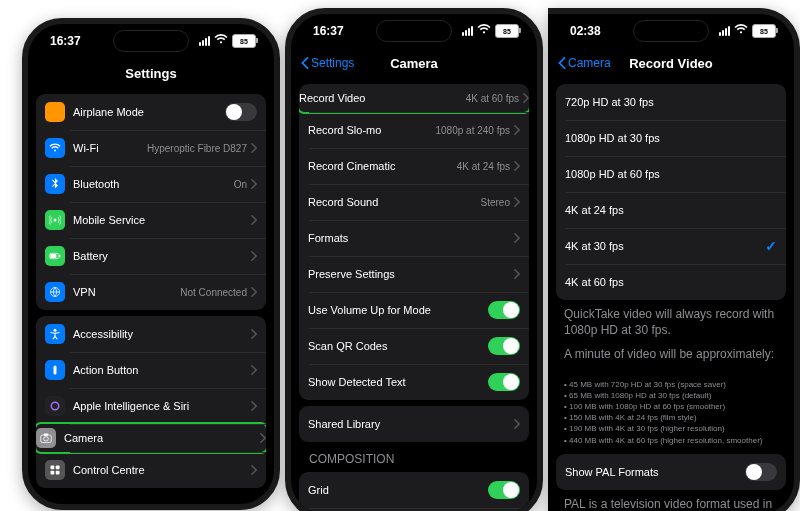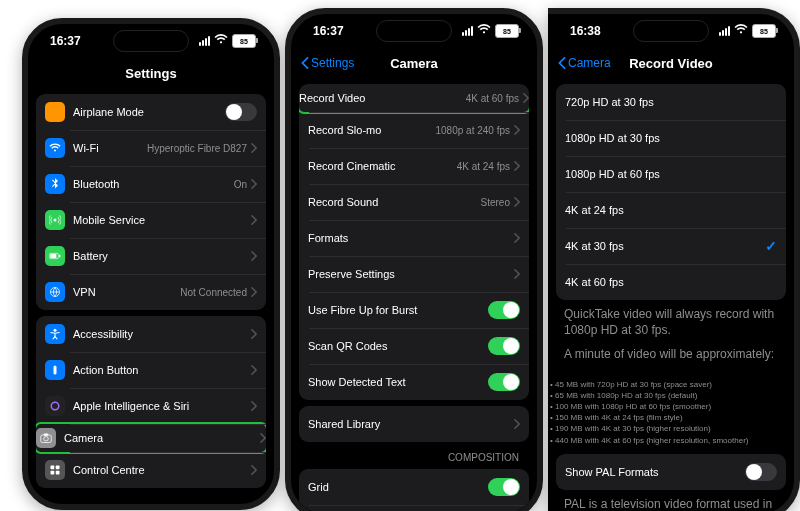--- a/index.html
+++ b/index.html
@@ -32,23 +32,23 @@
   .row .label{flex:1;font-size:11px;color:#fff;white-space:nowrap;overflow:hidden;text-overflow:ellipsis;}
   .row .detail{font-size:10px;color:#8e8e93;margin-right:4px;white-space:nowrap;}
   .chev{width:6px;height:10px;flex:0 0 auto;opacity:.5;}
   .toggle{width:32px;height:18px;border-radius:10px;position:relative;flex:0 0 auto;}
   .toggle.on{background:#30d158;}
   .toggle.off{background:#39393d;}
   .toggle::after{content:"";position:absolute;top:1px;width:16px;height:16px;background:#fff;border-radius:50%;}
   .toggle.on::after{right:1px;}
   .toggle.off::after{left:1px;}
   .check{color:#0a84ff;font-size:14px;font-weight:700;}
-  .section-header{font-size:10px;color:#8e8e93;text-transform:uppercase;margin:10px 18px 2px;text-align:right;}
+  .section-header{font-size:12px;color:#8e8e93;text-transform:uppercase;margin:10px 18px 2px;}
   .footnote{font-size:12px;color:#8e8e93;margin:4px 16px 8px;line-height:1.35;}
-  .footlist{font-size:8px;color:#8e8e93;margin:2px 2px 8px;line-height:1.4;}
+  .footlist{font-size:8px;color:#8e8e93;margin:2px 16px 8px;line-height:1.4;}
   .footlist div::before{content:"• ";}
   .highlight{border:2px solid #1fbf3a;border-radius:8px;margin:-2px;padding:0;}
   .group .row.highlight{border-radius:7px;}
   
   .ic-air{background:#ff9500}.ic-wifi{background:#007aff}.ic-bt{background:#007aff}.ic-cell{background:#30d158}.ic-batt{background:#30d158}.ic-vpn{background:#007aff}
   .ic-gen{background:#8e8e93}.ic-acc{background:#007aff}.ic-act{background:#007aff}.ic-ai{background:#222}.ic-cam{background:#8e8e93}.ic-cc{background:#555}
   .icon svg{width:12px;height:12px;}
 </style>
 </head>
 <body>
@@ -293,21 +293,21 @@
               </svg>
   </div>
             <div class="row ">
     <span class="label">Preserve Settings</span>
 
     <svg class="chev" viewBox="0 0 8 14">
                 <path d="M1 1l6 6-6 6" stroke="#8e8e93" stroke-width="2" fill="none" stroke-linecap="round"></path>
               </svg>
   </div>
             <div class="row ">
-    <span class="label">Use Fibre Up for Burst</span>
+    <span class="label">Use Volume Up for Mode</span>
 
     <span class="toggle on"></span>
   </div>
             <div class="row ">
     <span class="label">Scan QR Codes</span>
 
     <span class="toggle on"></span>
   </div>
             <div class="row ">
     <span class="label">Show Detected Text</span>
@@ -338,21 +338,21 @@
   </div>
           </div>
     </div>
   </div>
 </div>
 
 <div class="phone p3">
   <div class="screen">
     <div class="notch"></div>
     <div class="statusbar">
-      <span>16:38</span>
+      <span>02:38</span>
       <span class="status-right">
         <span class="sig">
               <i></i>
               <i></i>
               <i></i>
               <i></i>
             </span>
         <span>
           <svg viewBox="0 0 16 12" width="14" height="11">
                 <path d="M8 10.5a1.3 1.3 0 100-2.6 1.3 1.3 0 000 2.6zM3 5.5a7 7 0 0110 0l-1.4 1.4a5 5 0 00-7.2 0L3 5.5zM.5 3A10.5 10.5 0 0115.5 3l-1.4 1.4a8.5 8.5 0 00-12.2 0L.5 3z" fill="#fff"></path>

